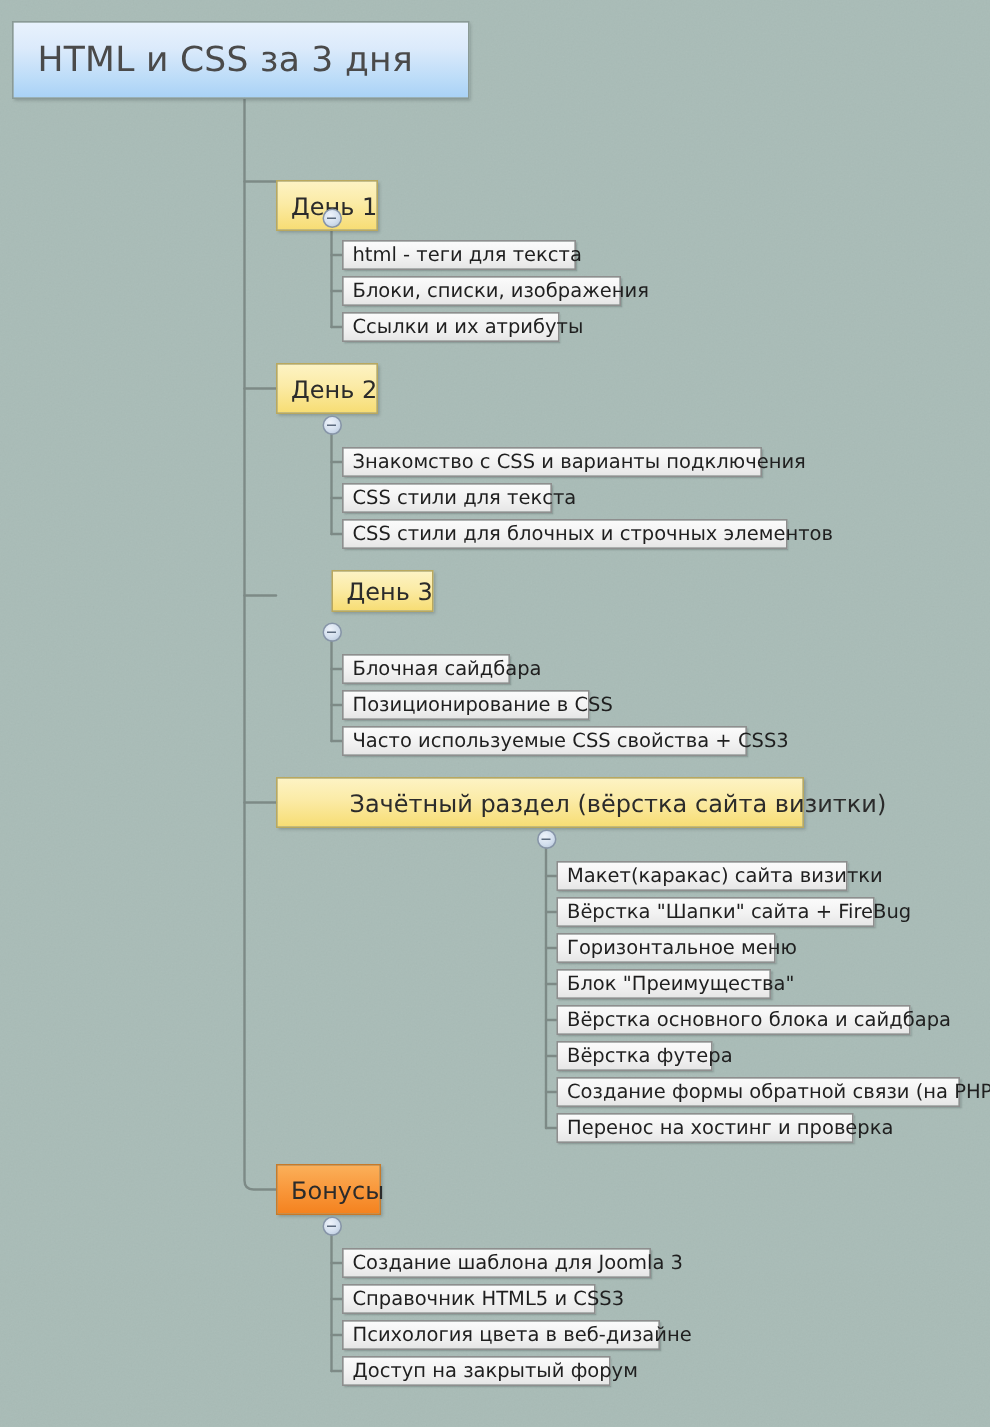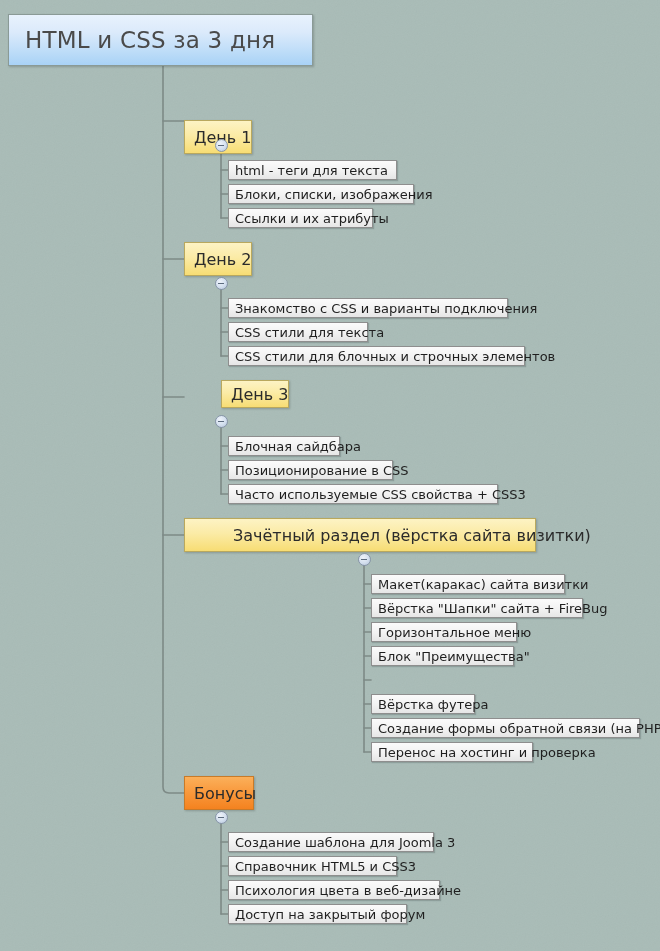--- a/index.html
+++ b/index.html
@@ -152,41 +152,42 @@
     <path d="M 221 842 L 228 842" stroke="#7d8a86" stroke-width="1.6" fill="none" stroke-linecap="round"></path>
     <path d="M 221 866 L 228 866" stroke="#7d8a86" stroke-width="1.6" fill="none" stroke-linecap="round"></path>
     <path d="M 221 890 L 228 890" stroke="#7d8a86" stroke-width="1.6" fill="none" stroke-linecap="round"></path>
     <path d="M 221 914 L 228 914" stroke="#7d8a86" stroke-width="1.6" fill="none" stroke-linecap="round"></path>
   </svg>
 
 <div id="canvas">
     <div class="node root" style="left: 8px; top: 14px; width: 305px; height: 52px;">HTML и CSS за 3 дня</div>
     <div class="node branch yellow" style="left: 184px; top: 120px; width: 68px; height: 34px;">День 1</div>
     <div class="toggle" style="left: 214.5px; top: 138.5px;"></div>
-    <div class="node leaf" style="left: 228px; top: 160px; width: 169px; height: 20px;">html - теги для текста</div>
+    <div class="node leaf" style="left: 228px; top: 160px; width: 156px; height: 20px;">html - теги для текста</div>
     <div class="node leaf" style="left: 228px; top: 208px; width: 145px; height: 20px;">Ссылки и их атрибуты</div>
     <div class="node leaf" style="left: 228px; top: 184px; width: 186px; height: 20px;">Блоки, списки, изображения</div>
     <div class="node branch yellow" style="left: 184px; top: 242px; width: 68px; height: 34px;">День 2</div>
     <div class="toggle" style="left: 214.5px; top: 276.5px;"></div>
     <div class="node leaf" style="left: 228px; top: 298px; width: 280px; height: 20px;">Знакомство с CSS и варианты подключения</div>
     <div class="node leaf" style="left: 228px; top: 322px; width: 140px; height: 20px;">CSS стили для текста</div>
     <div class="node leaf" style="left: 228px; top: 346px; width: 297px; height: 20px;">CSS стили для блочных и строчных элементов</div>
     <div class="node branch yellow" style="left: 184px; top: 380px; width: 68px; height: 28px; margin-left: 37px;">День 3</div>
     <div class="toggle" style="left: 214.5px; top: 414.5px;"></div>
     <div class="node leaf" style="left: 228px; top: 436px; width: 112px; height: 20px;">Блочная сайдбара</div>
     <div class="node leaf" style="left: 228px; top: 460px; width: 165px; height: 20px;">Позиционирование в CSS</div>
     <div class="node leaf" style="left: 228px; top: 484px; width: 270px; height: 20px;">Часто используемые CSS свойства + CSS3</div>
     <div class="node branch yellow" style="left: 184px; top: 518px; width: 352px; height: 34px; padding-left: 48px;">Зачётный раздел (вёрстка сайта визитки)</div>
     <div class="toggle" style="left: 357.5px; top: 552.5px;"></div>
     <div class="node leaf" style="left: 371px; top: 574px; width: 194px; height: 20px; text-align: center;">Макет(каракас) сайта визитки</div>
     <div class="node leaf" style="left: 371px; top: 598px; width: 212px; height: 20px;">Вёрстка "Шапки" сайта + FireBug</div>
     <div class="node leaf" style="left: 371px; top: 622px; width: 146px; height: 20px;">Горизонтальное меню</div>
     <div class="node leaf" style="left: 371px; top: 646px; width: 143px; height: 20px;">Блок "Преимущества"</div>
+    <div class="node leaf" style="left: 371px; top: 670px; width: 236px; height: 20px;">Вёрстка основного блока и сайдбара</div>
     <div class="node leaf" style="left: 371px; top: 694px; width: 104px; height: 20px;">Вёрстка футера</div>
     <div class="node leaf" style="left: 371px; top: 718px; width: 269px; height: 20px;">Создание формы обратной связи (на PHP)</div>
-    <div class="node leaf" style="left: 371px; top: 742px; width: 162px; height: 20px;">Перенос на хостинг и проверка</div>
+    <div class="node leaf" style="left: 371px; top: 742px; width: 198px; height: 20px;">Перенос на хостинг и проверка</div>
     <div class="node branch orange" style="left: 184px; top: 776px; width: 70px; height: 34px;">Бонусы</div>
     <div class="toggle" style="left: 214.5px; top: 810.5px;"></div>
     <div class="node leaf" style="left: 228px; top: 832px; width: 206px; height: 20px;">Создание шаблона для Joomla 3</div>
     <div class="node leaf" style="left: 228px; top: 856px; width: 169px; height: 20px;">Справочник HTML5 и CSS3</div>
     <div class="node leaf" style="left: 228px; top: 880px; width: 212px; height: 20px;">Психология цвета в веб-дизайне</div>
     <div class="node leaf" style="left: 228px; top: 904px; width: 179px; height: 20px;">Доступ на закрытый форум</div>
   </div>
 
 </body></html>

